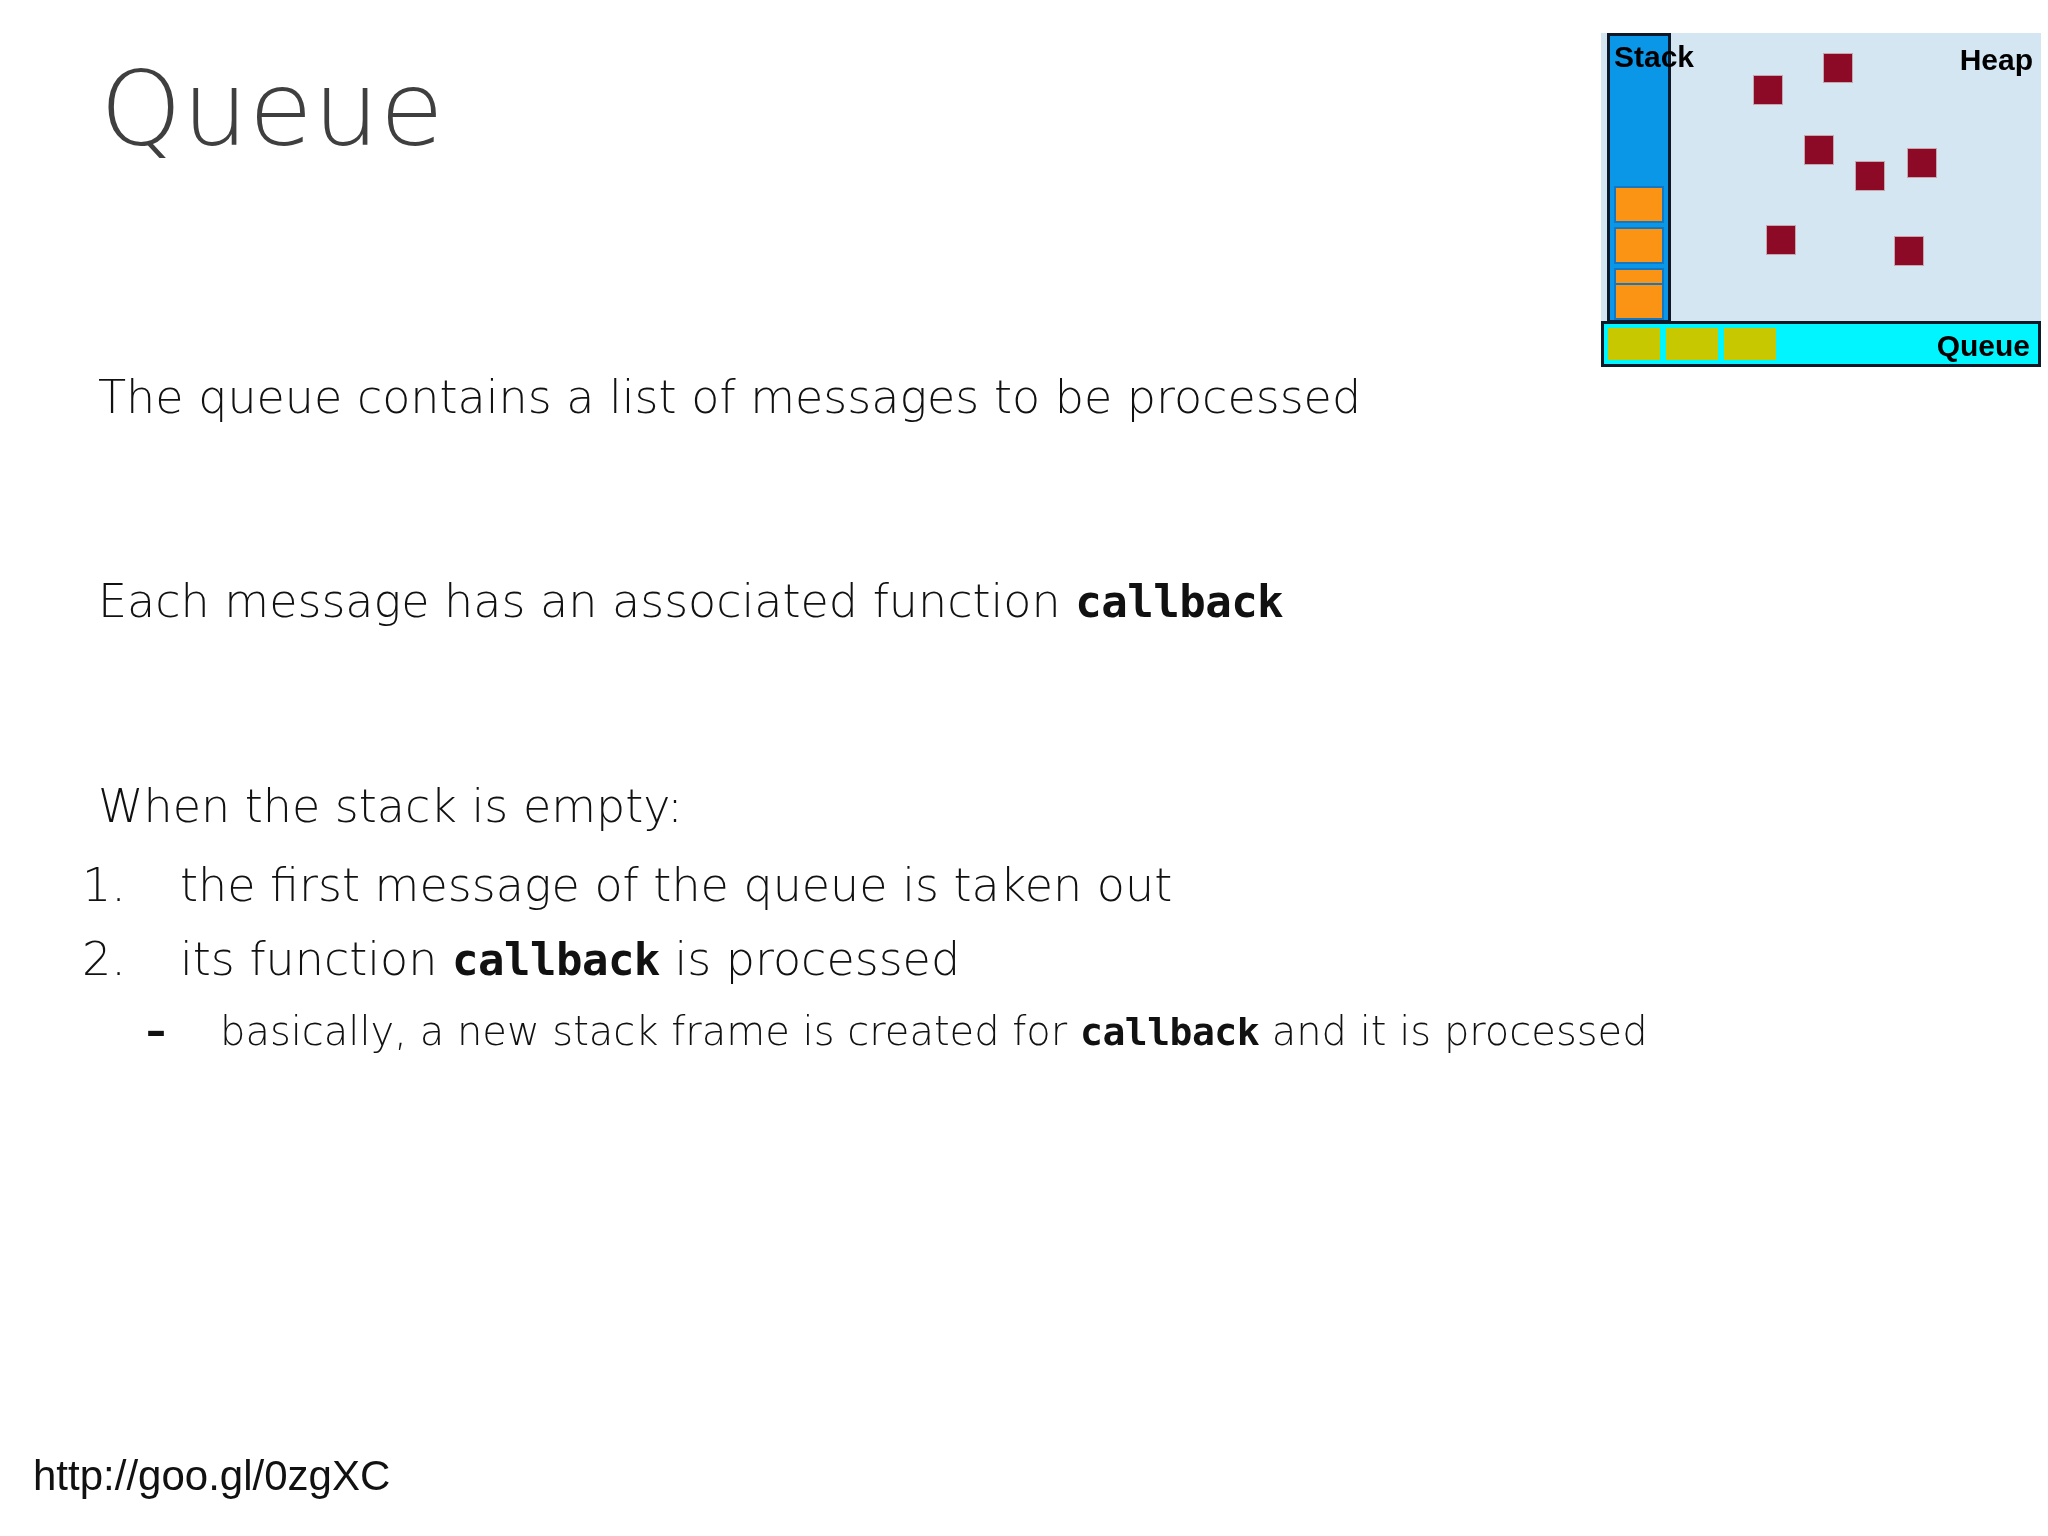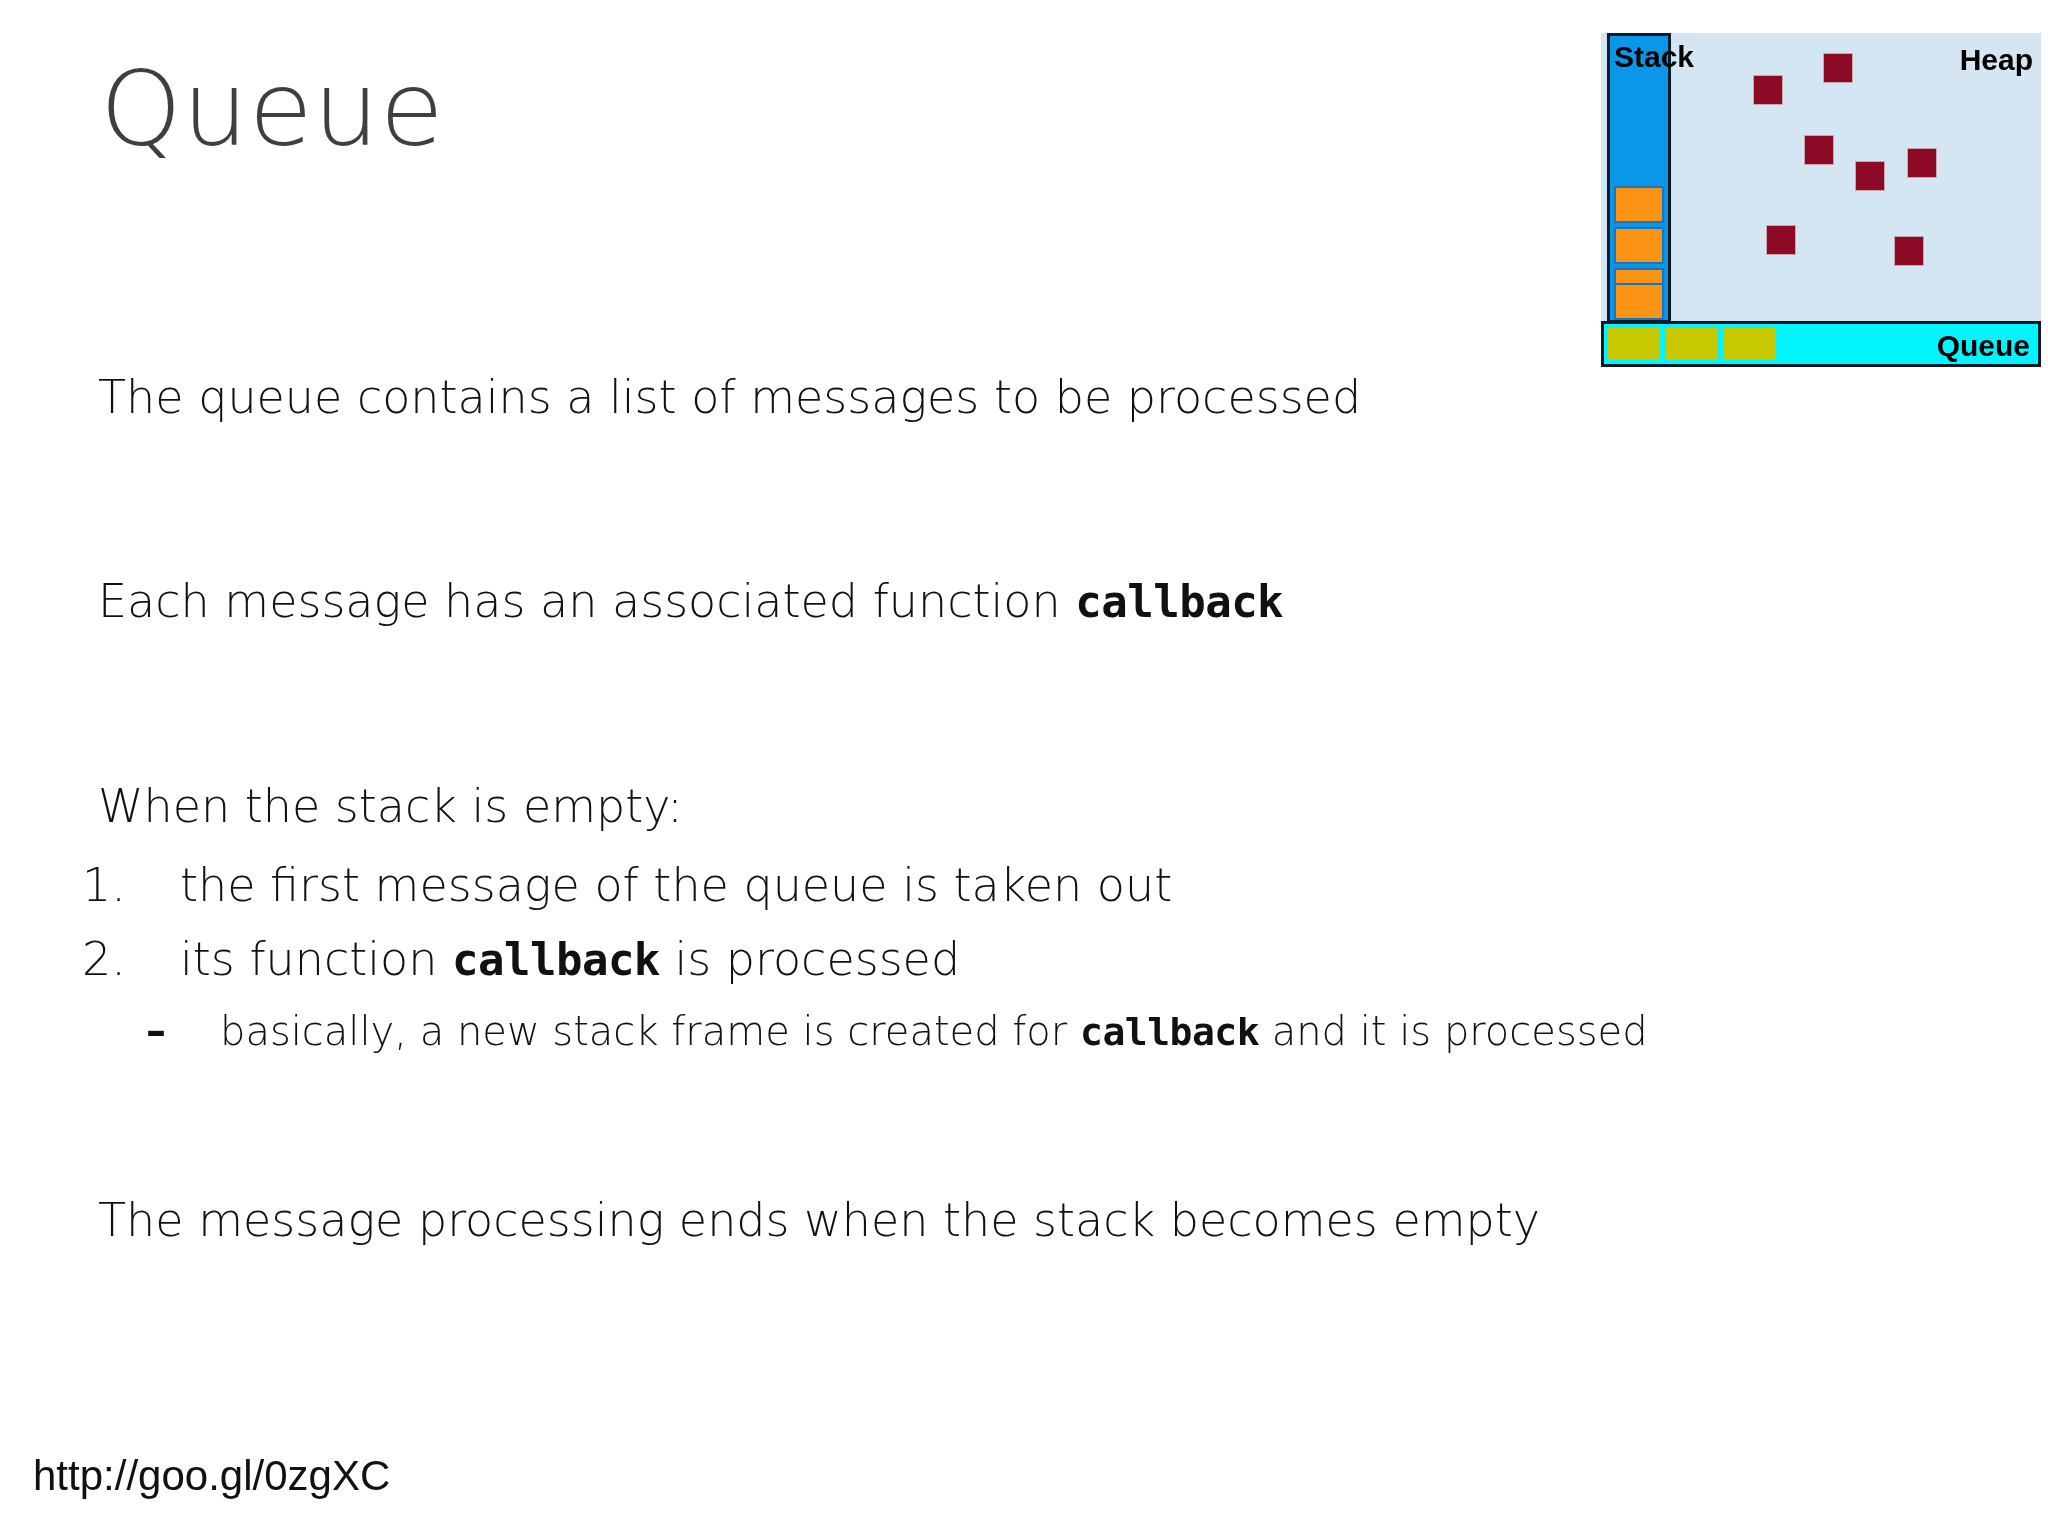--- a/index.html
+++ b/index.html
@@ -241,21 +241,20 @@
     </li>
   </ol>
 
   <div class="dash-item">
     <span class="dash-marker">–</span>
     <span class="dash-text"><span>basically, a new stack frame is created for </span><span class="mono">callback</span><span> and it is processed</span></span>
   </div>
 
   <div class="spacer-md"></div>
 
-  <p class="para">The message processing ends when the stack becomes empty</p>
 </div>
 
 <div class="footer-url">http://goo.gl/0zgXC</div>
 
 <div class="diagram">
 
   <div class="diag-heap">
     <span class="diag-heap-label">Heap</span>
 
     <span class="heap-block" style="left:152px; top:42px; width:30px; height:30px;"></span>

